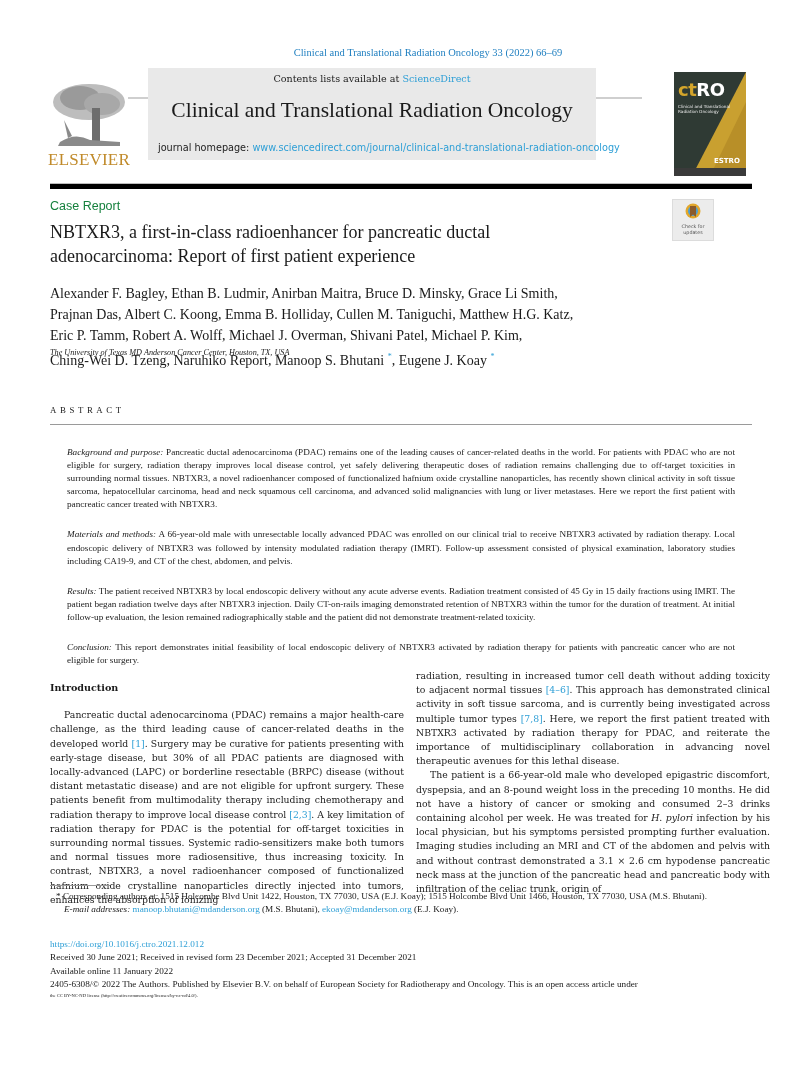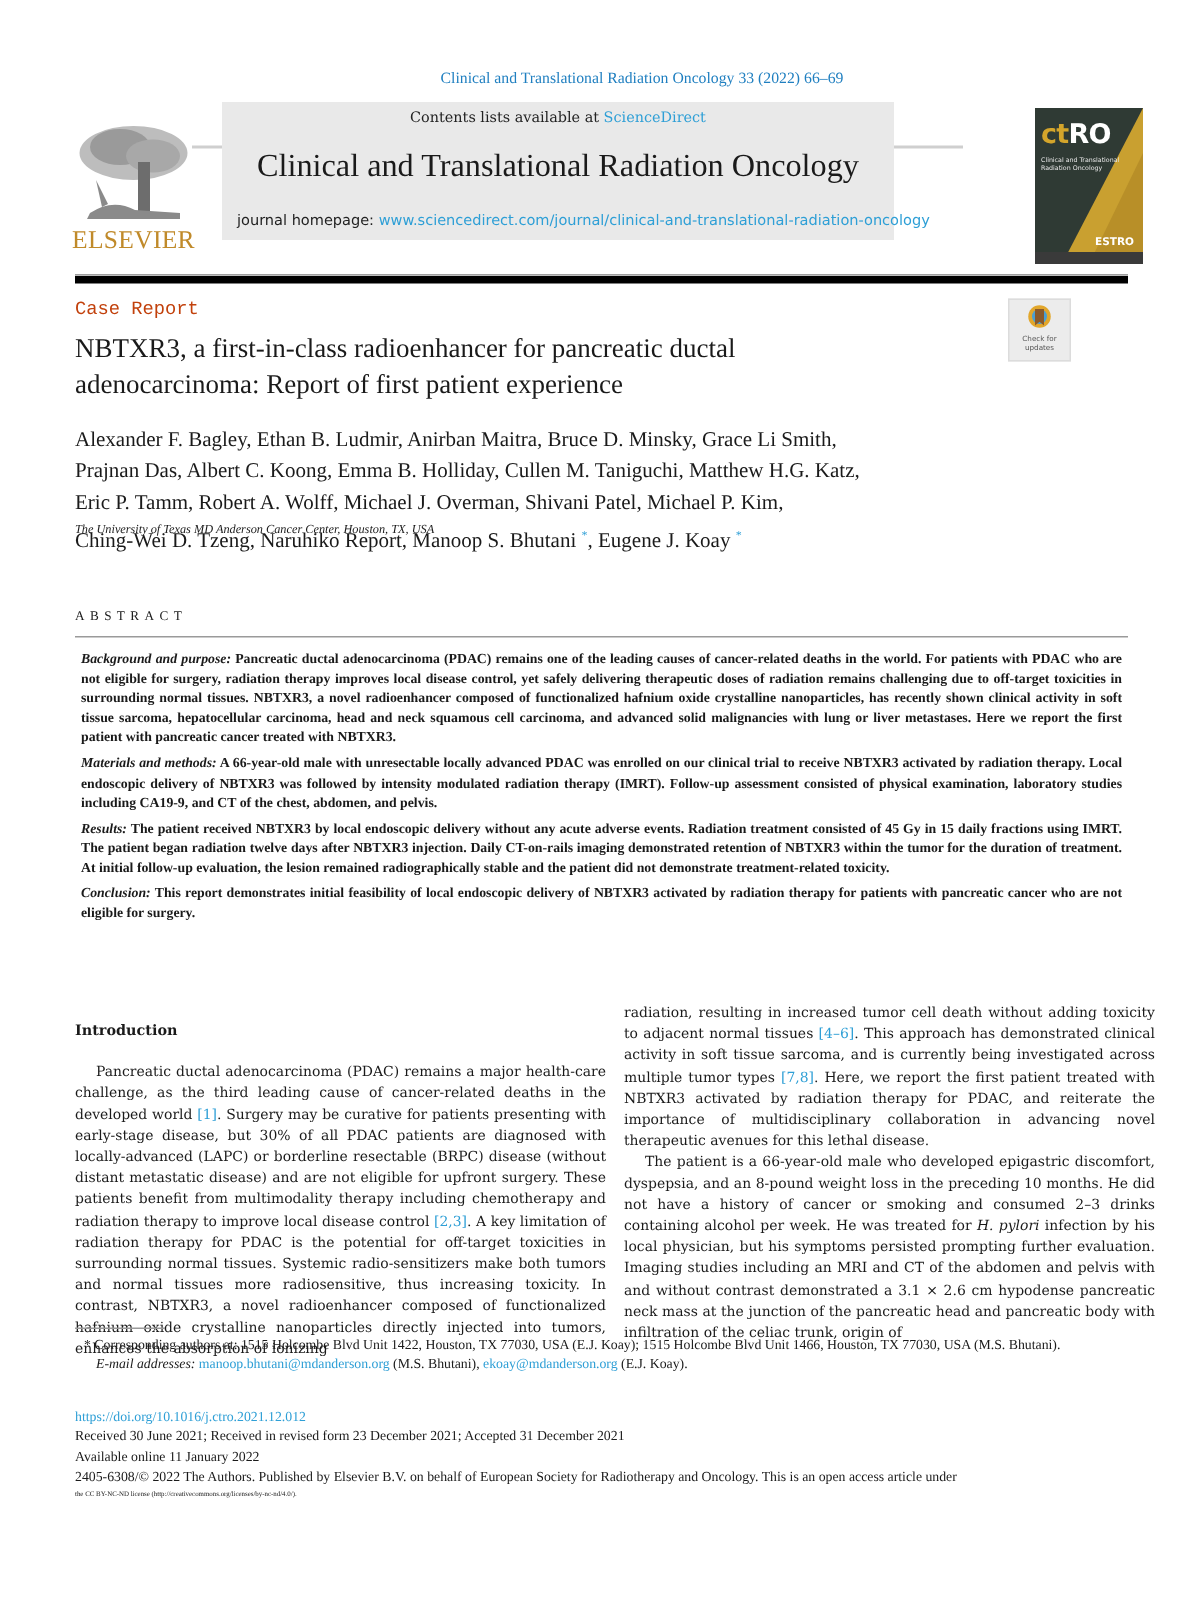--- a/index.html
+++ b/index.html
@@ -12,44 +12,44 @@
 
   .elsevier-logo { position: absolute; top: 80px; left: 48px; width: 82px; height: 94px; }
   .elsevier-tree { position: absolute; top: 0; left: 2px; width: 78px; height: 68px; }
   .elsevier-word { position: absolute; top: 70px; left: 0; width: 82px; text-align: center; font-family: "Liberation Serif", serif; font-size: 17px; color: #c08a2a; letter-spacing: 0.2px; }
 
   .masthead-box { position: absolute; top: 68px; left: 148px; width: 448px; height: 92px; background: #e9e9e9; }
   .contents-line { position: absolute; top: 5px; left: 0; width: 100%; text-align: center; font-family: "DejaVu Serif", serif; font-size: 9.6px; color: #222; }
   .journal-title { position: absolute; top: 30px; left: 0; width: 100%; text-align: center; font-family: "Liberation Serif", serif; font-size: 21.5px; color: #1a1a1a; }
   .homepage-line { position: absolute; top: 74px; left: 10px; width: 480px; font-family: "DejaVu Sans", sans-serif; font-size: 9.7px; color: #222; white-space: nowrap; }
 
-  .cover { position: absolute; top: 72px; left: 674px; width: 72px; height: 104px; overflow: hidden; background: #2f3a34; margin-left: 16px; }
+  .cover { position: absolute; top: 72px; left: 674px; width: 72px; height: 104px; overflow: hidden; background: #2f3a34; }
   .cover svg { position: absolute; top: 0; left: 0; }
   .cover-title { position: absolute; top: 7px; left: 4px; font-family: "DejaVu Sans", sans-serif; font-weight: bold; font-size: 18px; color: #ffffff; letter-spacing: -0.5px; }
   .cover-title .ct { color: #d4a52b; }
   .cover-sub { position: absolute; top: 32px; left: 4px; width: 64px; font-family: "DejaVu Sans", sans-serif; font-size: 4.2px; line-height: 5.2px; color: #e8e8e8; }
   .cover-estro { position: absolute; top: 85px; left: 40px; font-family: "DejaVu Sans", sans-serif; font-weight: bold; font-size: 7px; color: #ffffff; }
 
   .thick-rule { position: absolute; top: 183px; left: 50px; width: 702px; height: 5px; background: #000; border-top: 1px solid #bdbdbd; }
 
-  .article-type { position: absolute; top: 199px; left: 50px; font-family: Liberation Mono, monospace; font-size: 12.5px; color: #c2410c; }
+  .article-type { position: absolute; top: 199px; left: 50px; font-family: Liberation Sans, sans-serif; font-size: 12.5px; color: #15803d; }
   .article-title { position: absolute; top: 220px; left: 50px; width: 560px; font-family: "Liberation Serif", serif; font-size: 18px; line-height: 24px; color: #1a1a1a; }
 
   .crossmark { position: absolute; top: 199px; left: 672px; width: 40px; height: 40px; background: #ececec; border: 1px solid #dcdcdc; }
   .crossmark-glyph { position: absolute; top: 3px; left: 12px; width: 16px; height: 18px; }
   .crossmark-label { position: absolute; top: 24px; left: 0; width: 40px; text-align: center; font-family: "DejaVu Sans", sans-serif; font-size: 4.8px; line-height: 5.5px; color: #555; }
 
   .authors { position: absolute; top: 283px; left: 50px; width: 640px; font-family: "Liberation Serif", serif; font-size: 14px; line-height: 21px; color: #1a1a1a; }
   .authors sup { color: #2e9fd6; font-size: 8px; }
   .affiliation { position: absolute; top: 348px; left: 50px; font-family: "Liberation Serif", serif; font-style: italic; font-size: 8.2px; color: #1a1a1a; }
 
   .abstract-head { position: absolute; top: 405px; left: 50px; font-family: "Liberation Serif", serif; font-size: 8.8px; letter-spacing: 3.6px; color: #1a1a1a; }
   .abstract-rule { position: absolute; top: 424px; left: 50px; width: 702px; height: 1px; background: #9a9a9a; }
   .abstract-body { position: absolute; top: 429px; left: 50px; width: 702px; font-family: "Liberation Serif", serif; font-size: 9.2px; line-height: 13.1px; color: #1a1a1a; text-align: justify; }
-  .abstract-body p { margin: 4px; font-weight: bold; }
+  .abstract-body p { margin: 17px; }
   .abstract-body .lbl { font-style: italic; }
 
   .col { position: absolute; width: 354px; font-family: "DejaVu Serif", serif; font-size: 9.3px; line-height: 14.2px; color: #1a1a1a; text-align: justify; }
   .col p { margin: 0; }
   .col .indent { text-indent: 14px; }
   .col-left { top: 637px; left: 50px; margin-top: 44px; }
   .col-right { top: 637px; left: 416px; margin-top: 32px; }
   .section-head { font-weight: bold; font-size: 9.6px; margin-bottom: 13px !important; }
 
   .fn-rule { position: absolute; top: 885px; left: 50px; width: 60px; height: 1px; background: #9a9a9a; }

